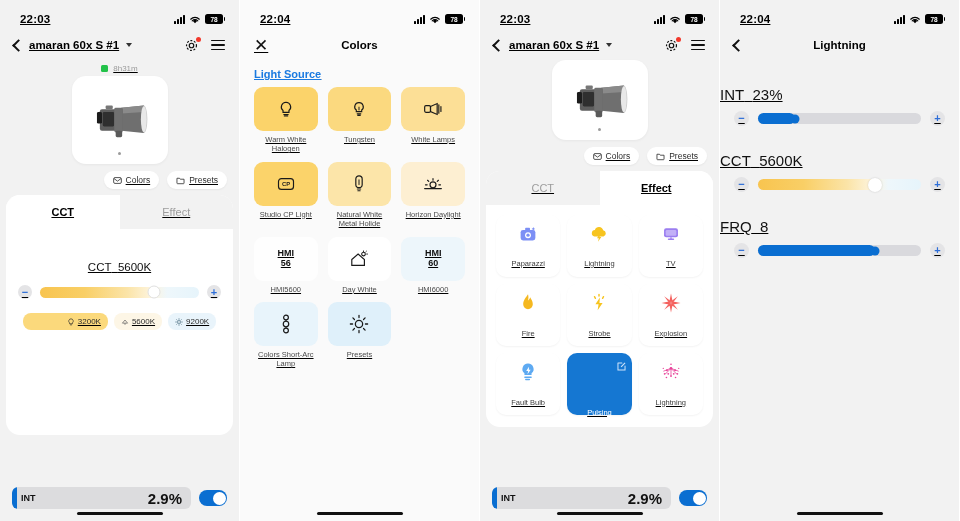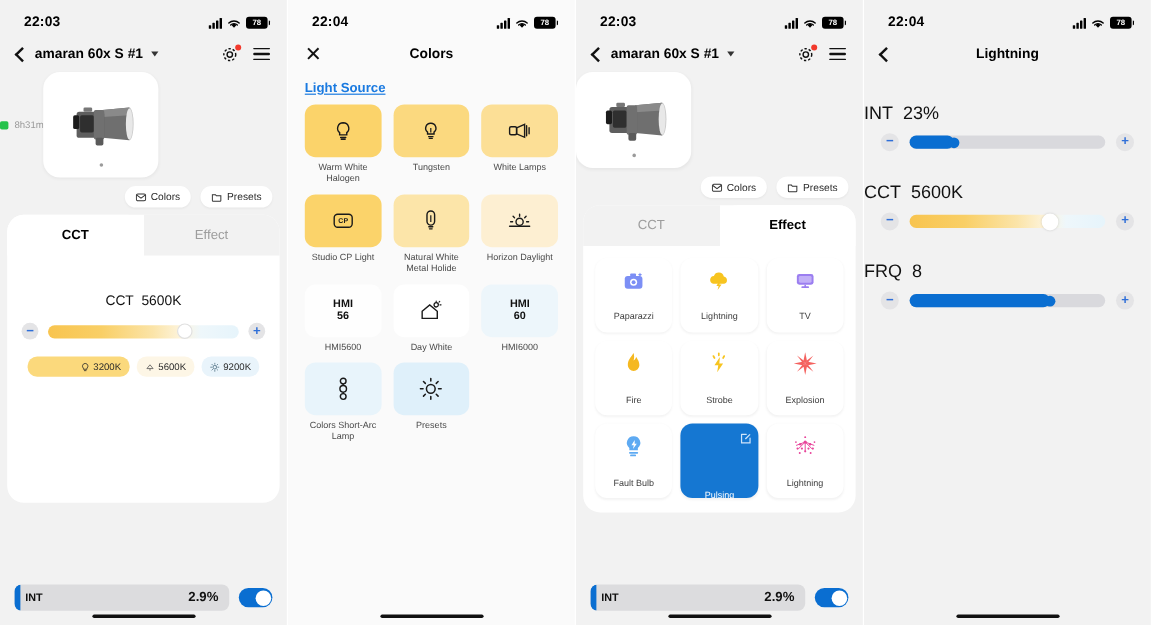--- a/index.html
+++ b/index.html
@@ -2,21 +2,21 @@
 <html><head>
 <meta charset="utf-8">
 <style>
   * { box-sizing: border-box; margin: 0; padding: 0; }
   html, body {
     width: 960px; height: 521px;
     background: #ffffff;
     font-family: "Liberation Sans", sans-serif;
     overflow: hidden;
   }
-  .screens { display: flex; width: 960px; height: 383px; }
+  .screens { display: flex; width: 960px; height: 383px; text-decoration: underline; }
   .phone {
     width: 240px; height: 521px; position: relative;
     background: #f2f2f2; overflow: hidden;
     border-right: 1px solid #ffffff;
   }
   .phone.white { background: #fafafa; }
 
   
   .statusbar {
     height: 30px; display: flex; align-items: center;
@@ -64,21 +64,21 @@
   .gear-wrap { position: relative; width: 15px; height: 15px; }
   .dot-red {
     position: absolute; top: -1px; right: -2px; width: 5px; height: 5px;
     background: #f2392c; border-radius: 50%;
   }
   .hamb { width: 14px; display: flex; flex-direction: column; gap: 3px; }
   .hamb span { height: 1.6px; background: #111; border-radius: 1px; display: block; }
   .close-x { font-size: 17px; color: #111; line-height: 1; cursor: pointer; font-weight: 300; }
 
   
-  .hero { display: flex; flex-direction: row; align-items: center; }
+  .hero { display: flex; flex-direction: column; align-items: center; }
   .battline { display: flex; align-items: center; gap: 5px; margin: 4px 0 3px; }
   .gsq { width: 7px; height: 7px; background: #23c24a; border-radius: 1.5px; }
   .btime { font-size: 8px; color: #9a9a9a; }
   .devcard {
     width: 96px; height: 88px; background: #fff; border-radius: 14px;
     display: flex; flex-direction: column; align-items: center;
     justify-content: center; position: relative;
     box-shadow: 0 1px 3px rgba(0,0,0,.05);
   }
   .devcard.small { width: 96px; height: 80px; }
@@ -158,21 +158,21 @@
   .intbar {
     flex: 1; height: 22px; background: #dcdcde; border-radius: 6px;
     display: flex; align-items: center; justify-content: space-between;
     padding: 0 9px; position: relative; overflow: hidden;
   }
   .intbar::before {
     content: ""; position: absolute; left: 0; top: 0; bottom: 0;
     width: 5px; background: #0a6ed1; border-radius: 6px 0 0 6px;
   }
   .intbar .lbl { font-size: 9px; font-weight: bold; color: #111; z-index: 1; }
-  .intbar .val { font-size: 11px; font-weight: bold; color: #111; z-index: 1; }
+  .intbar .val { font-size: 15px; font-weight: bold; color: #111; z-index: 1; }
   .toggle {
     width: 28px; height: 16px; border-radius: 9px; background: #0a6ed1;
     position: relative; flex: none; cursor: pointer;
   }
   .toggle .tk {
     position: absolute; right: 1.5px; top: 1.5px; width: 13px; height: 13px;
     background: #fff; border-radius: 50%;
   }
   .homebar {
     position: absolute; bottom: 6px; left: 50%; transform: translateX(-50%);

